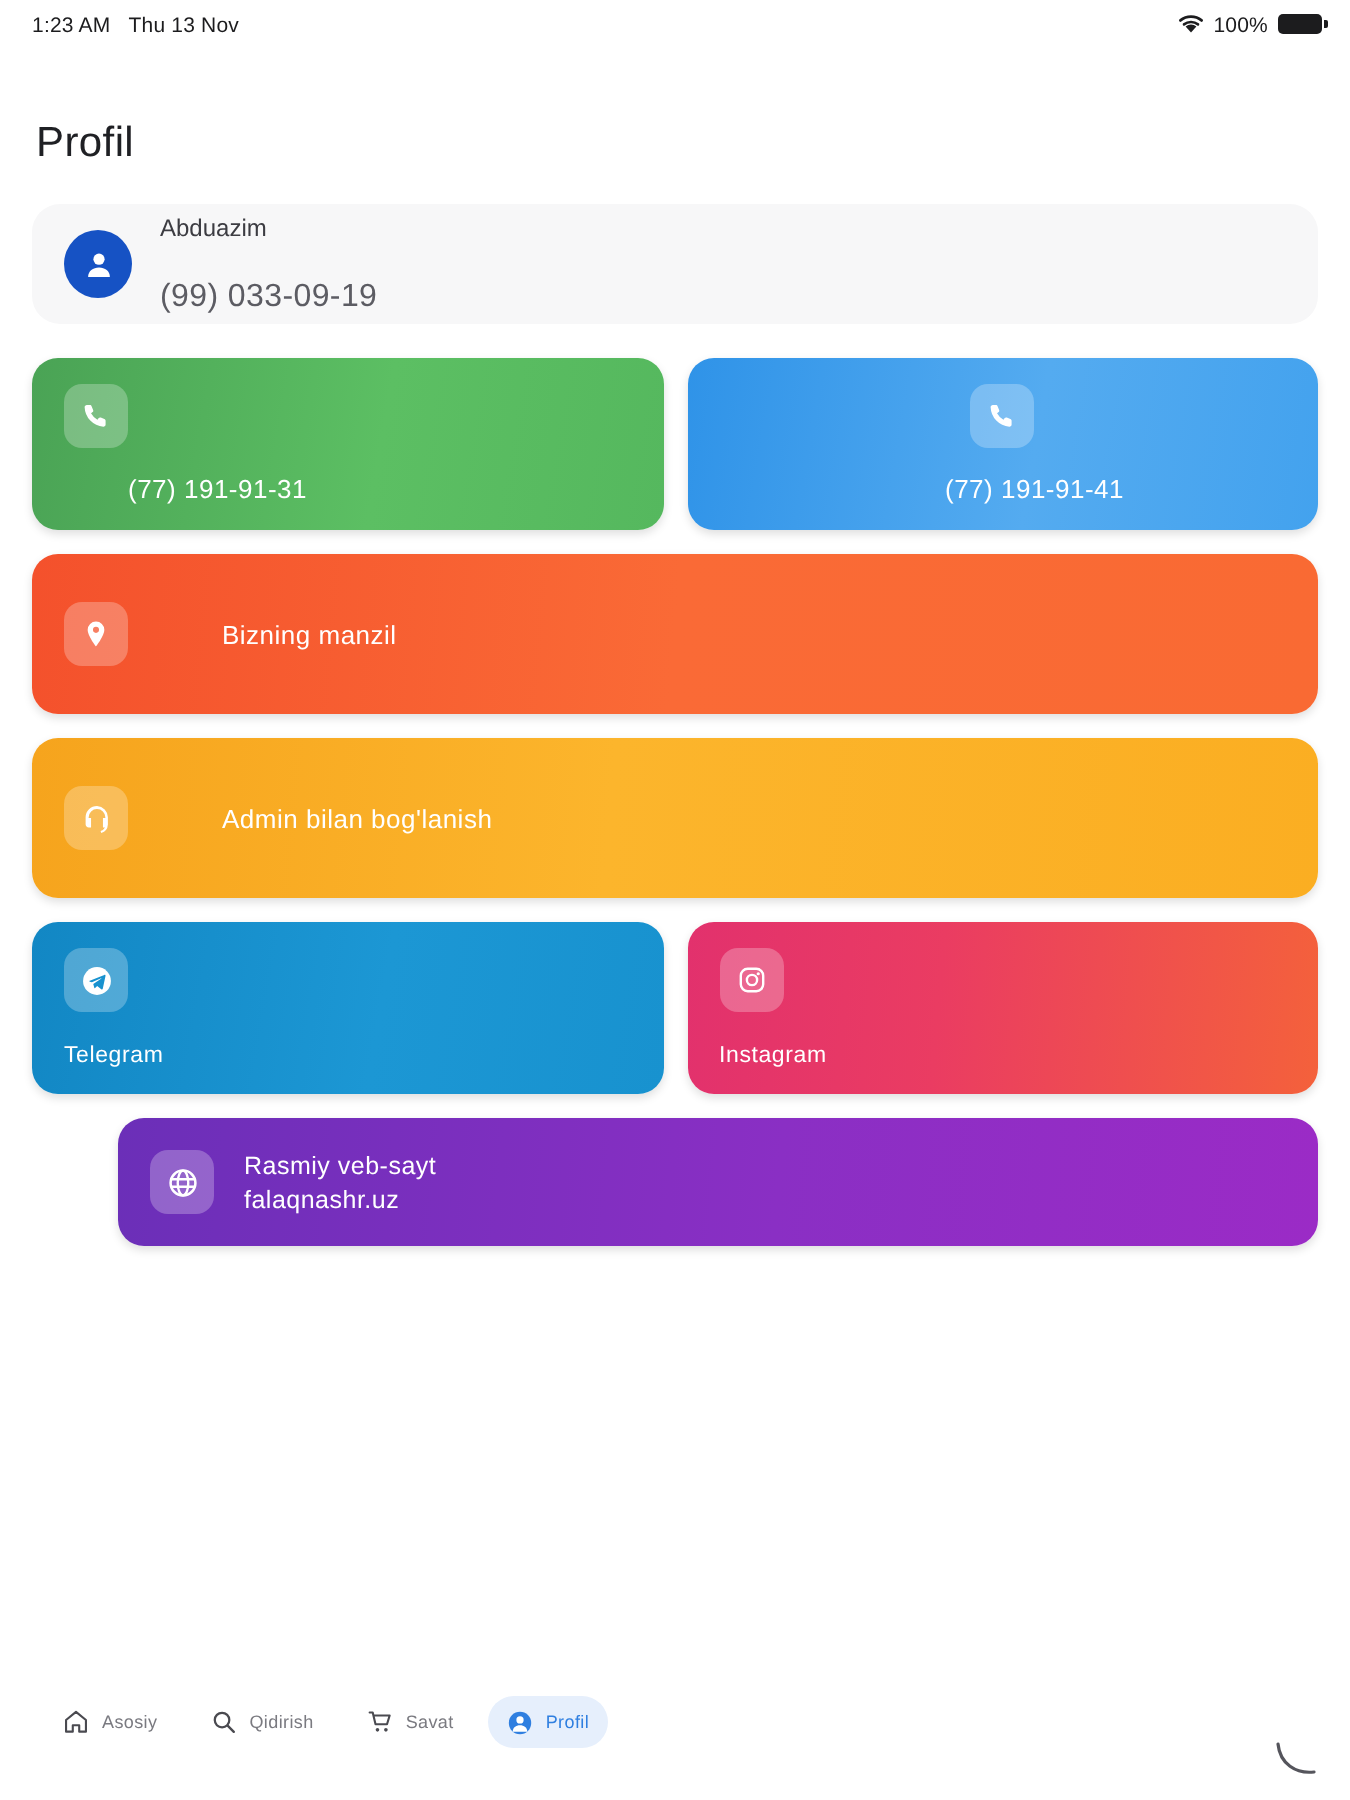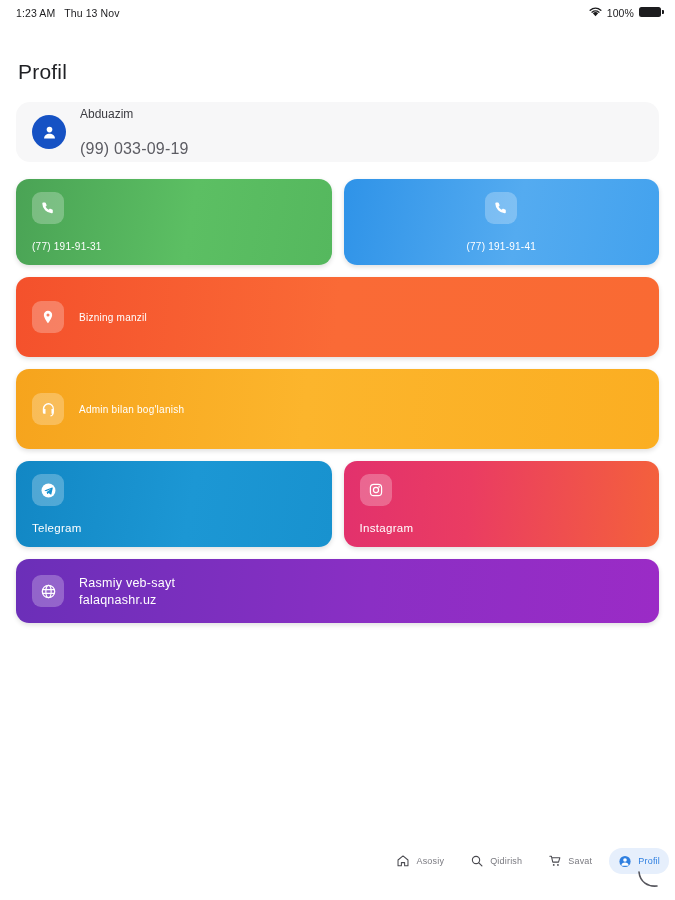--- a/index.html
+++ b/index.html
@@ -54,46 +54,46 @@
 
   
   .row { display: flex; gap: 12px; margin-bottom: 12px; }
   .card {
     border-radius: 13px; position: relative; overflow: hidden;
     box-shadow: 0 2px 5px rgba(0,0,0,.13);
     color: #fff; flex: 1 1 0;
   }
   .card-tall { height: 86px; padding: 13px 16px; display: flex; flex-direction: column; justify-content: space-between; }
   .card-wide { height: 80px; padding: 0 16px; display: flex; align-items: center; gap: 15px; }
-  .card-site { height: 64px; padding: 0 16px; display: flex; align-items: center; gap: 15px; }
+  .card-site { height: 64px; padding: 0 16px; display: flex; align-items: center; gap: 15px; margin-left: 43px; }
 
   .ic-box {
     width: 32px; height: 32px; border-radius: 9px;
     background: rgba(255,255,255,.26);
     display: flex; align-items: center; justify-content: center;
     flex: 0 0 auto;
   }
-  .card-label { font-size: 10px; letter-spacing: .25px; }
+  .card-label { font-size: 13px; letter-spacing: .25px; margin-left: 32px; }
   .card-label-sm { font-size: 11.5px; letter-spacing: .3px; }
   .site-text { display: flex; flex-direction: column; gap: 3px; }
   .site-title { font-size: 12.5px; letter-spacing: .25px; }
   .site-url { font-size: 12.5px; letter-spacing: .25px; }
 
   .g-green { background: linear-gradient(100deg, #4aa355 0%, #5cbf63 55%, #55b85e 100%); }
   .g-blue  { background: linear-gradient(100deg, #2f93e8 0%, #54abf0 55%, #43a2ee 100%); align-items: center; }
   .g-orange{ background: linear-gradient(95deg, #f4512c 0%, #fa6a36 50%, #f96a33 100%); }
   .g-amber { background: linear-gradient(95deg, #f6a41d 0%, #fcb52c 45%, #fbae22 100%); }
   .g-tg    { background: linear-gradient(100deg, #1287c4 0%, #1c97d4 55%, #1892cf 100%); }
   .g-ig    { background: linear-gradient(95deg, #e2316d 0%, #ea3c62 40%, #f4613b 100%); }
   .g-purple{ background: linear-gradient(95deg, #6b2fb8 0%, #8a2fc4 55%, #9b2bc6 100%); }
 
   
   .bottom-nav {
-    position: absolute; left: 4px; right: 0; bottom: 22px;
-    display: flex; justify-content: flex-end;
+    position: absolute; left: 16px; right: 0; bottom: 22px;
+    display: flex; justify-content: flex-start;
   }
   .nav-inner {
     display: flex; align-items: center; gap: 8px;
     background: #fff; border-radius: 20px; padding: 4px 6px;
   }
   .nav-item {
     display: flex; align-items: center; gap: 6px;
     padding: 6px 9px; border-radius: 16px;
     font-size: 9px; color: #7a7a80; letter-spacing: .2px;
   }

